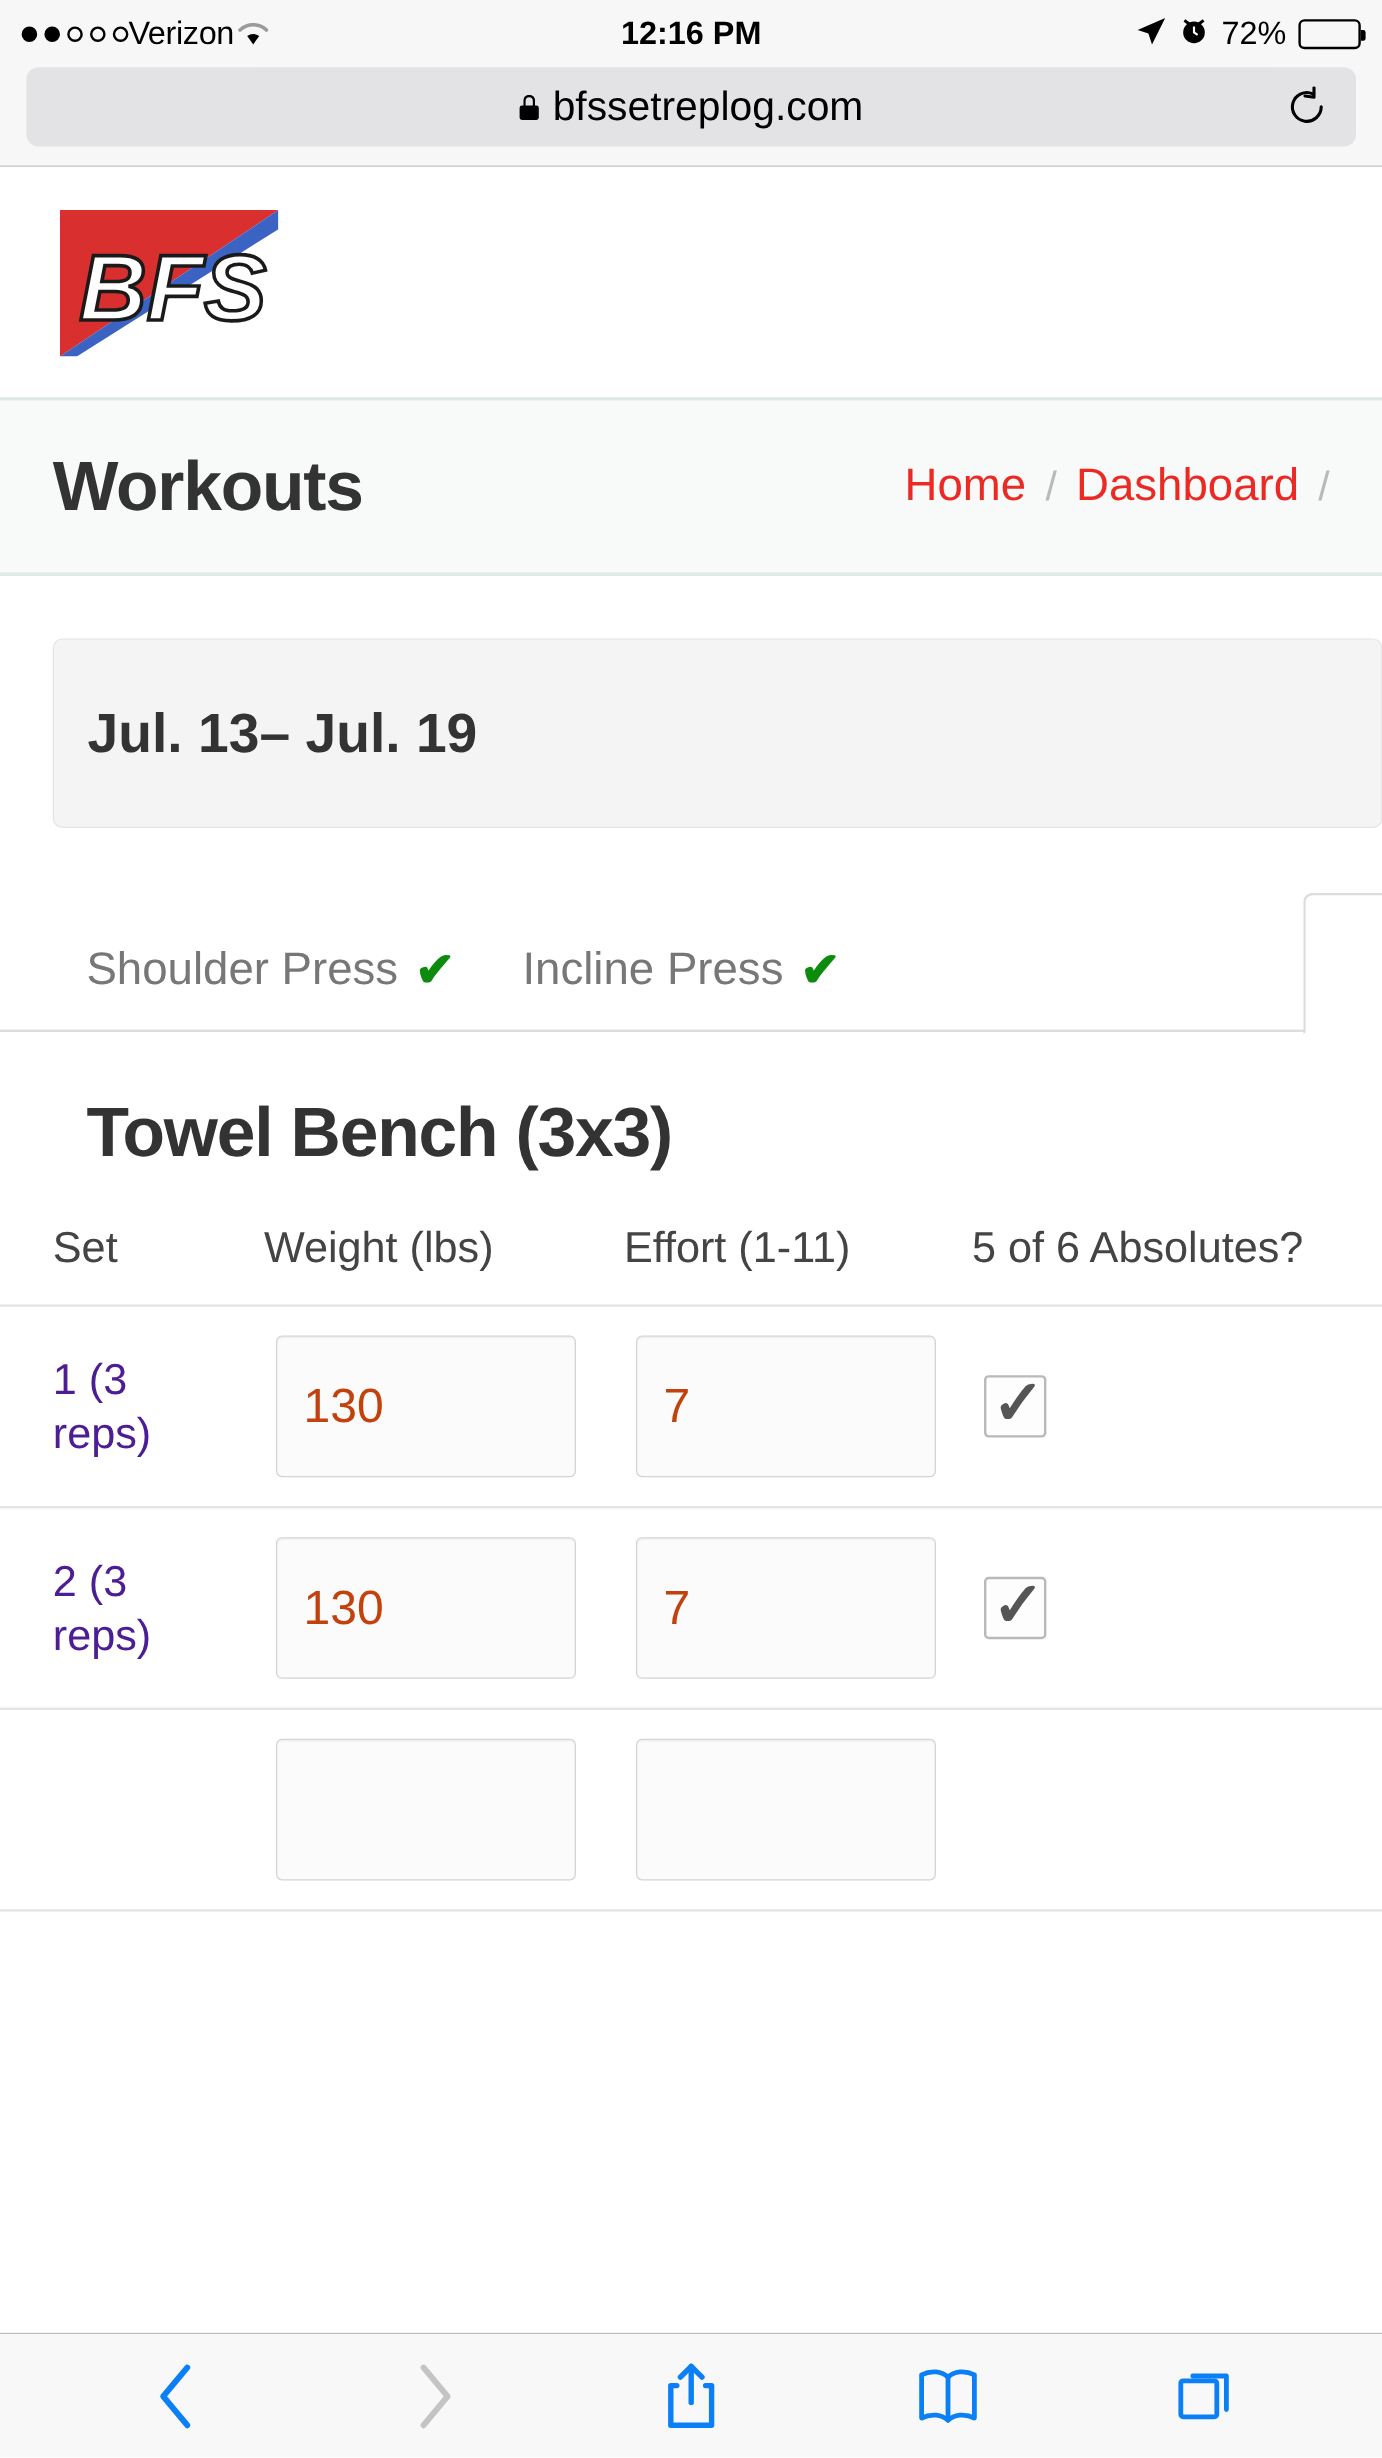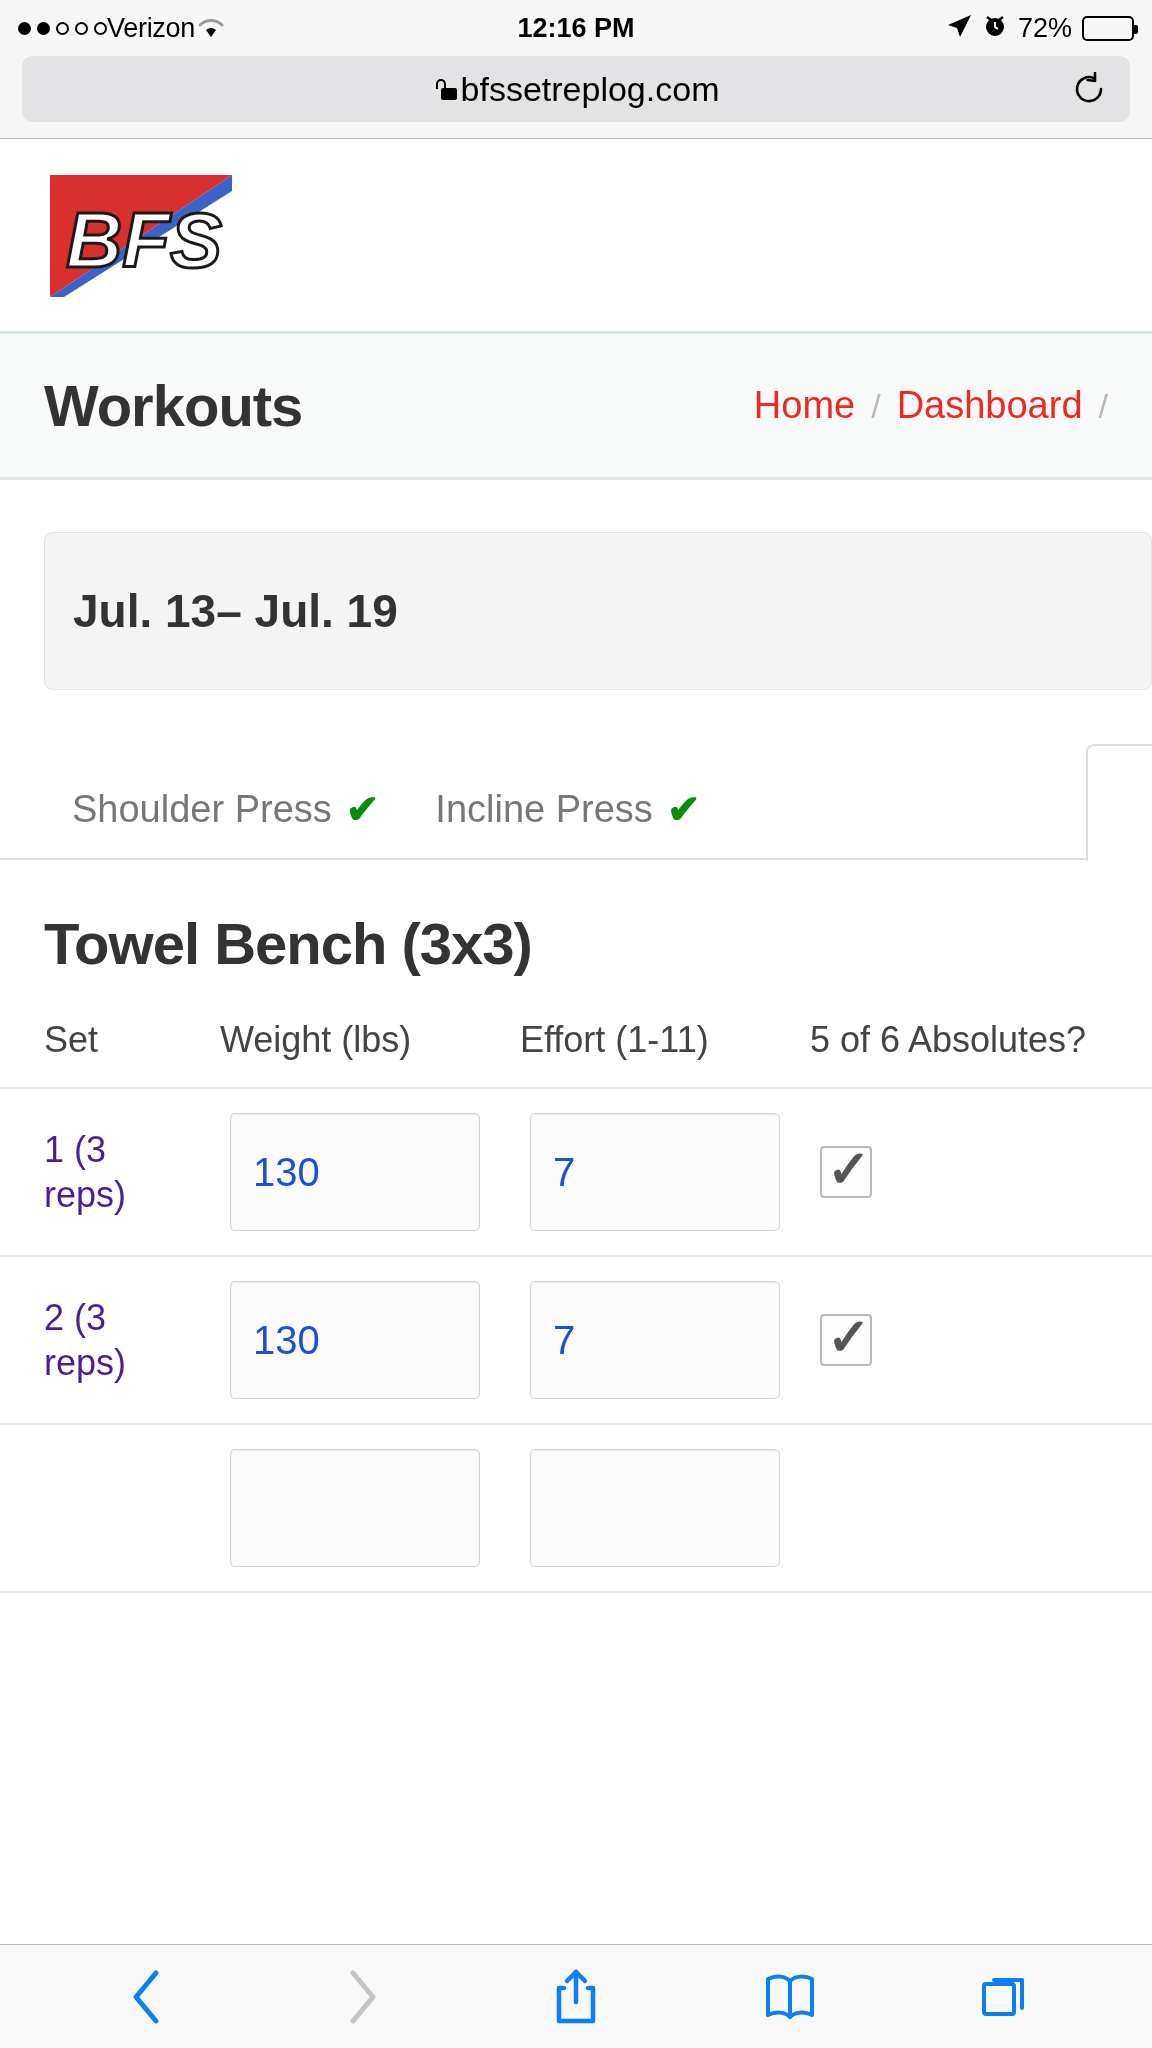--- a/index.html
+++ b/index.html
@@ -32,21 +32,21 @@
   .battery { width: 52px; height: 25px; border: 2px solid #000; border-radius: 5px; position: relative; padding: 2px; }
   .battery::after { content:""; position:absolute; right:-6px; top:7px; width:4px; height:9px; background:#000; border-radius:0 2px 2px 0; }
   .battfill { height: 100%; background: #000; border-radius: 2px; }
 
   
   .urlbar-wrap { background: #f7f7f7; padding: 0 22px 16px 22px; border-bottom: 1px solid #b6b6b6; }
   .urlbar {
     height: 66px; background: #e3e3e6; border-radius: 10px;
     display: flex; align-items: center; justify-content: center; position: relative;
   }
-  .url-inner { display: flex; align-items: center; gap: 12px; text-align: center; }
+  .url-inner { display: flex; align-items: center; gap: 12px; }
   .lock { width: 16px; height: 21px; position: relative; }
   .lock .body { position:absolute; bottom:0; width:16px; height:12px; background:#000; border-radius:2px; }
   .lock .shackle { position:absolute; top:0; left:3px; width:10px; height:10px; border:2.5px solid #000; border-bottom:none; border-radius:5px 5px 0 0; }
   .url-text { font-size: 34px; color: #000; }
   .reload { position: absolute; right: 24px; top: 50%; transform: translateY(-50%); width: 34px; height: 34px; }
 
   
   .logo-band { background:#fff; padding: 36px 0 34px 50px; }
   .bfs-logo { position: relative; width: 182px; height: 122px; }
   .bfs-logo svg { display: block; }
@@ -85,38 +85,39 @@
   .tab.active {
     position: absolute; right: -18px; bottom: -2px;
     background: #fff; border: 2px solid #dddddd; border-bottom: 2px solid #fff;
     border-radius: 8px 8px 0 0; height: 118px; padding: 0 40px;
     align-items: center;
   }
 
   .exercise-title {
     font-size: 58px; font-weight: bold; color: #333; letter-spacing: -1px;
     padding: 50px 44px 0 44px;
+    margin-left: 28px;
   }
 
   table.sets { width: 100%; border-collapse: collapse; margin-top: 42px; }
   table.sets th {
     font-size: 36px; font-weight: normal; color: #444; text-align: left;
     padding: 0 10px 26px 0; vertical-align: bottom;
   }
   table.sets th:first-child { padding-left: 44px; }
   table.sets thead tr { border-bottom: 2px solid #e4e4e4; }
   table.sets td {
     padding: 24px 10px; border-bottom: 2px solid #e4e4e4; vertical-align: middle;
   }
   table.sets td:first-child { padding-left: 44px; }
   .setlabel { font-size: 36px; color: #4c1d95; line-height: 1.25; max-width: 130px; }
   .field {
     width: 250px; height: 118px; background: #fbfbfb;
     border: 1px solid #d4d4d4; border-radius: 5px;
-    font-size: 40px; color: #1d4ed8; padding-left: 22px; display: flex; align-items: center;
+    font-size: 40px; color: #c2410c; padding-left: 22px; display: flex; align-items: center;
     box-shadow: inset 0 1px 2px rgba(0,0,0,0.06);
   }
   .checkbox {
     width: 52px; height: 52px; border: 2px solid #b9b9b9; border-radius: 4px;
     background: #fdfdfd; position: relative;
   }
   .checkbox .mark {
     position: absolute; left: 5px; top: -9px; font-size: 52px; color: #555; font-weight: bold;
   }
   .col-w { width: 300px; }

